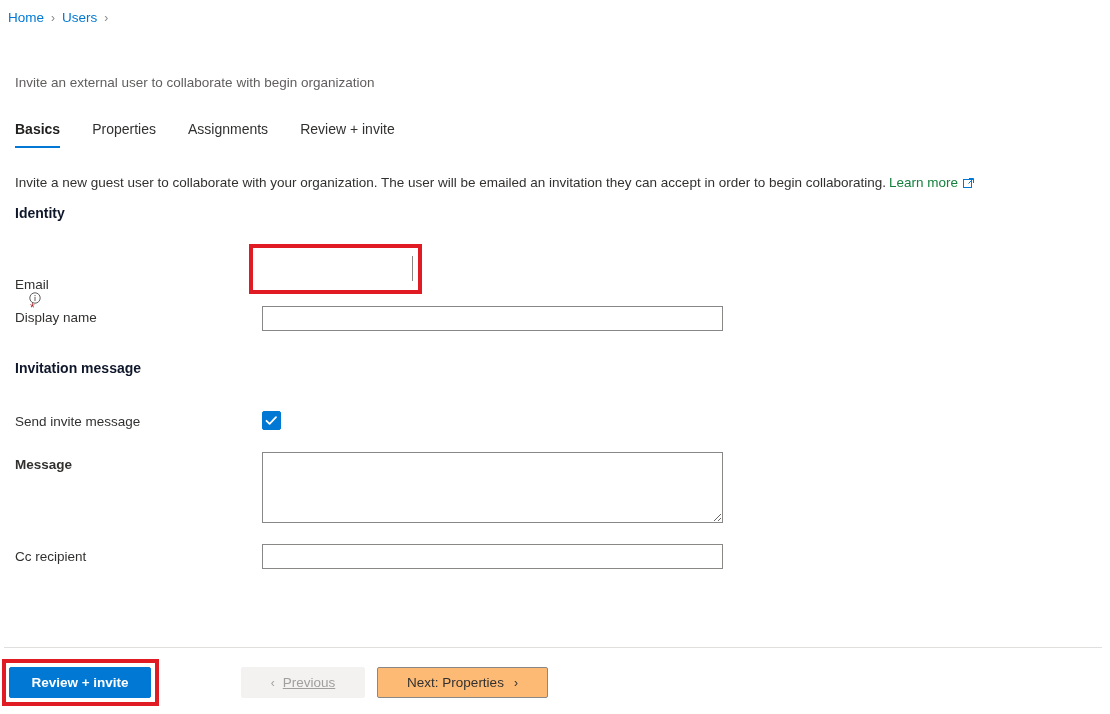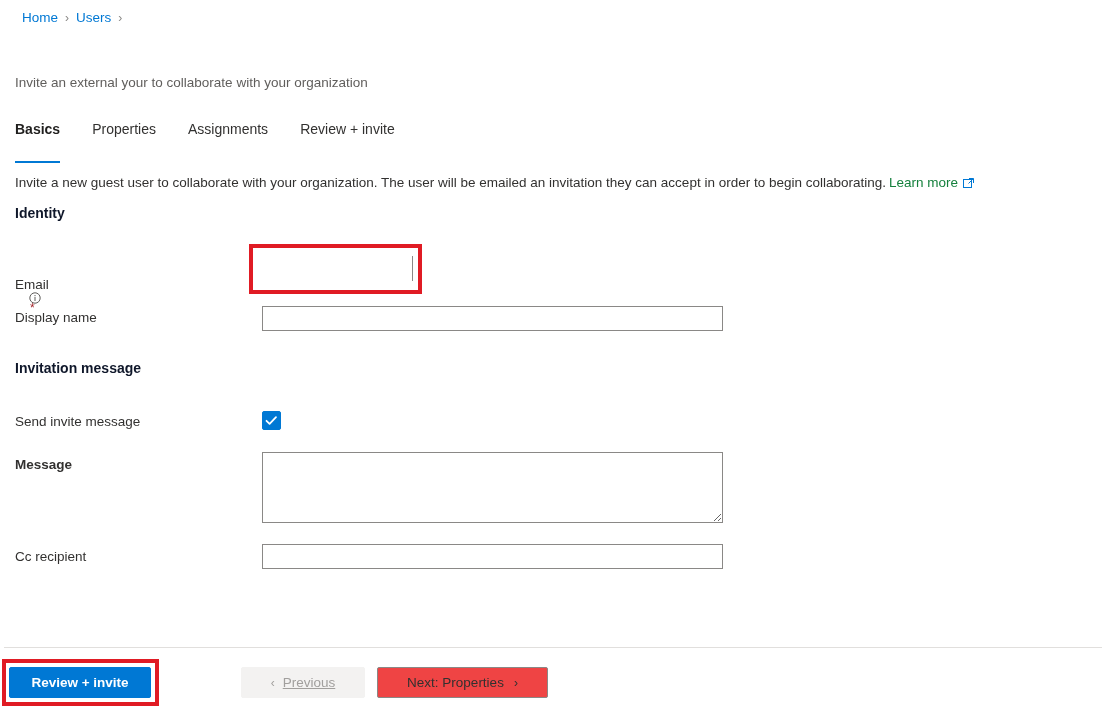--- a/index.html
+++ b/index.html
@@ -8,21 +8,21 @@
     width: 1110px; height: 714px;
     background: #ffffff;
     font-family: "Liberation Sans", sans-serif;
     color: #323130;
     overflow: hidden;
   }
   .page { position: relative; width: 1110px; height: 714px; }
 
   
   .breadcrumb {
-    position: absolute; left: 22px; top: 9px;
+    position: absolute; left: 8px; top: 9px;
     display: flex; align-items: center;
     font-size: 13.5px; line-height: 18px;
   }
   .crumb-link { color: #0078d4; cursor: pointer; white-space: nowrap; }
   .crumb-sep {
     color: #8a8886; margin: 0 7px; font-size: 12px;
     display: inline-block; transform: translateY(-0.5px);
   }
 
   
@@ -44,21 +44,21 @@
     font-size: 13.5px; color: #605e5c;
   }
 
   
   .tabs {
     position: absolute; left: 15px; top: 121px;
     display: flex; align-items: flex-start;
   }
   .tab {
     font-size: 14px; color: #323130; cursor: pointer;
-    padding: 0 0 26px 0; margin-right: 32px; position: relative;
+    padding: 0 0 11px 0; margin-right: 32px; position: relative;
     white-space: nowrap;
   }
   .tab.active { font-weight: 600; color: #201f1e; }
   .tab.active::after {
     content: ""; position: absolute; left: 0; right: 0; bottom: 0;
     height: 2px; background: #0078d4;
   }
 
   
   .intro {
@@ -137,37 +137,37 @@
   }
   .btn-primary {
     background: #0078d4; color: #ffffff; border: 1px solid #0078d4;
     font-weight: 600;
   }
   .btn-disabled {
     background: #f3f2f1; color: #a19f9d; border: 1px solid #f3f2f1;
     cursor: default;
   }
   .btn-default {
-    background: #ef4444; color: #323130; border: 1px solid #8a8886;
+    background: #fdba74; color: #323130; border: 1px solid #8a8886;
   }
   .chev { font-size: 12px; color: inherit; }
 </style>
 </head>
 <body>
 
 <div class="page">
 
   <div class="breadcrumb">
     <span class="crumb-link">Home</span>
     <span class="crumb-sep">›</span>
     <span class="crumb-link">Users</span>
     <span class="crumb-sep">›</span>
   </div>
 
-  <div class="subtitle">Invite an external your to collaborate with your organization</div>
+  <div class="subtitle">Invite an external user to collaborate with begin organization</div>
 
   <div class="tabs">
     <div class="tab active">Basics</div>
     <div class="tab">Properties</div>
     <div class="tab">Assignments</div>
     <div class="tab">Review + invite</div>
   </div>
 
   <div class="intro">
     <span>Invite a new guest user to collaborate with your organization. The user will be emailed an invitation they can accept in order to begin collaborating.</span><span class="learn-more">Learn more</span><span class="ext-icon"><svg width="11" height="11" viewBox="0 0 11 11">

